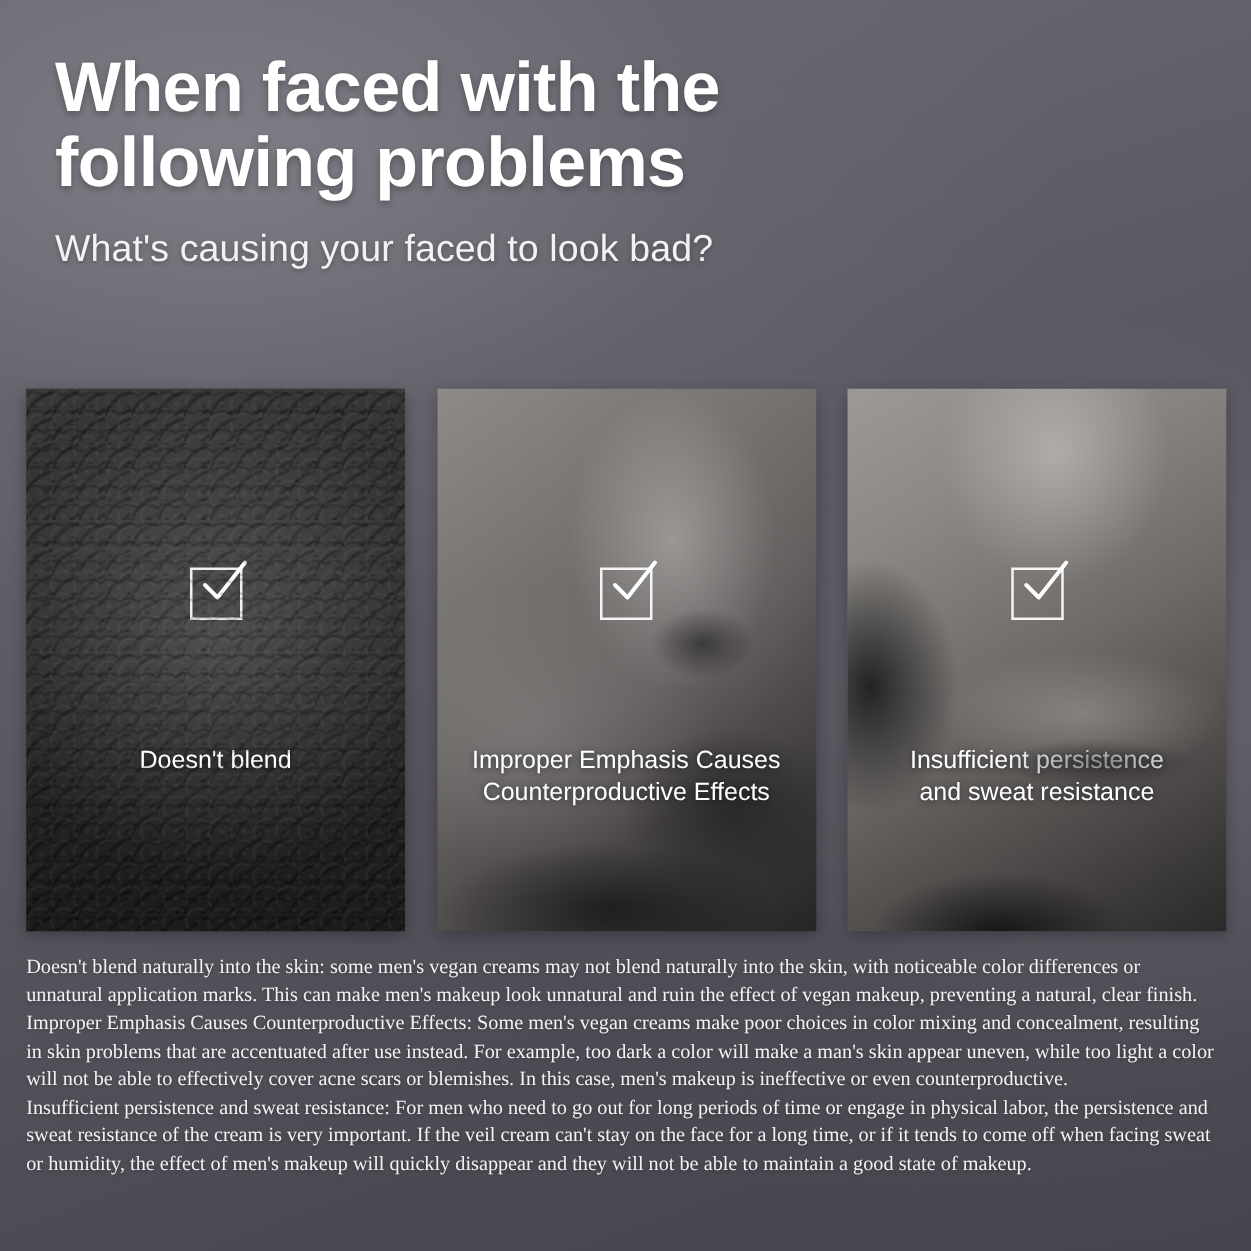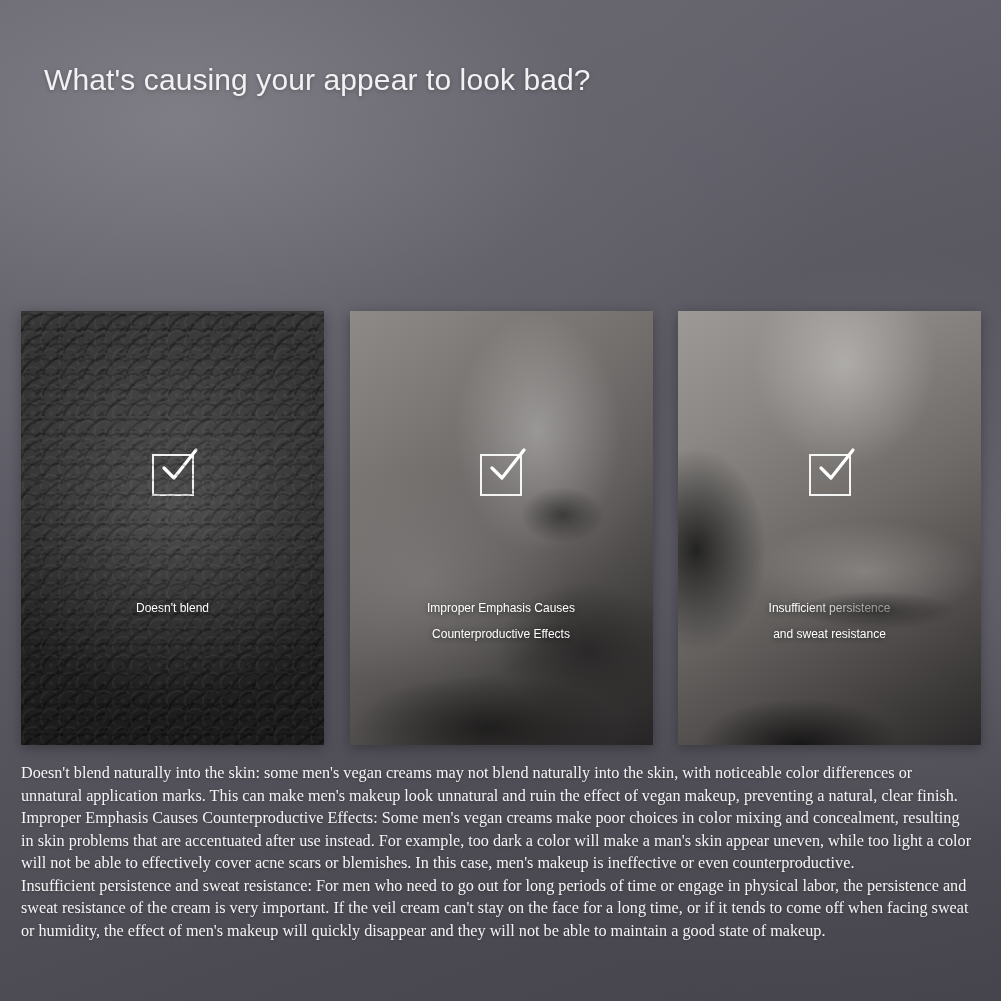--- a/index.html
+++ b/index.html
@@ -143,21 +143,21 @@
     height: 44px;
   }
 
   .card-caption {
     position: absolute;
     left: 0;
     right: 0;
     top: 284px;
     text-align: center;
     color: #ffffff;
-    font-size: 12px;
+    font-size: 20px;
     line-height: 26px;
     padding: 0 12px;
     box-sizing: border-box;
     text-shadow: 0 1px 5px rgba(0,0,0,0.55);
   }
 
   
   .body-copy {
     position: absolute;
     left: 21px;
@@ -172,21 +172,25 @@
     margin: 0;
     font-family: Liberation Serif, serif;
   }
 </style>
 </head>
 <body>
 
 <div class="page">
 
   <div class="header">
-    <p class="subhead">What's causing your appear to look bad?</p>
+    <h1 class="headline">
+      <span>When faced with the</span>
+      <span class="line2">following problems</span>
+    </h1>
+    <p class="subhead">What's causing your faced to look bad?</p>
   </div>
 
   <div class="cards">
 
     <div class="card card-1">
       <span class="check">
         <svg viewBox="0 0 44 44" aria-hidden="true">
           <path d="M8 22 L18 32 L40 4" fill="none" stroke="#ffffff" stroke-width="3.2" stroke-linecap="round" stroke-linejoin="round"></path>
         </svg>
       </span>

